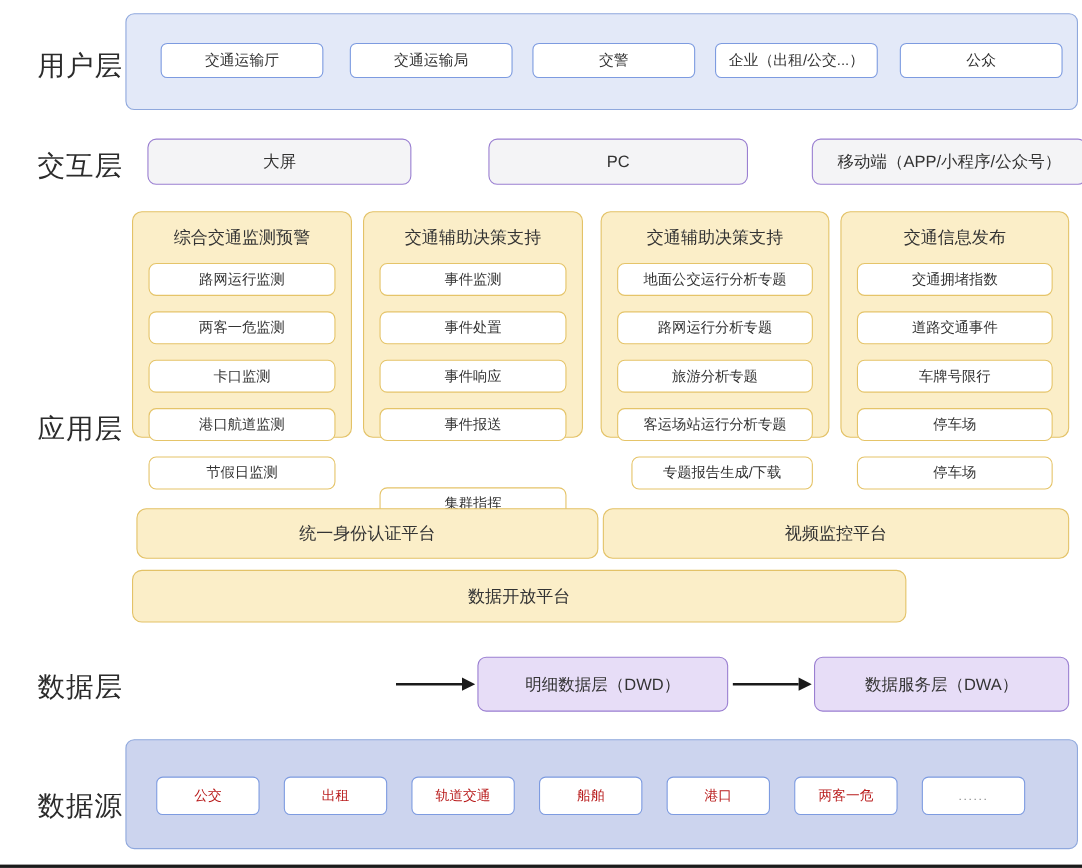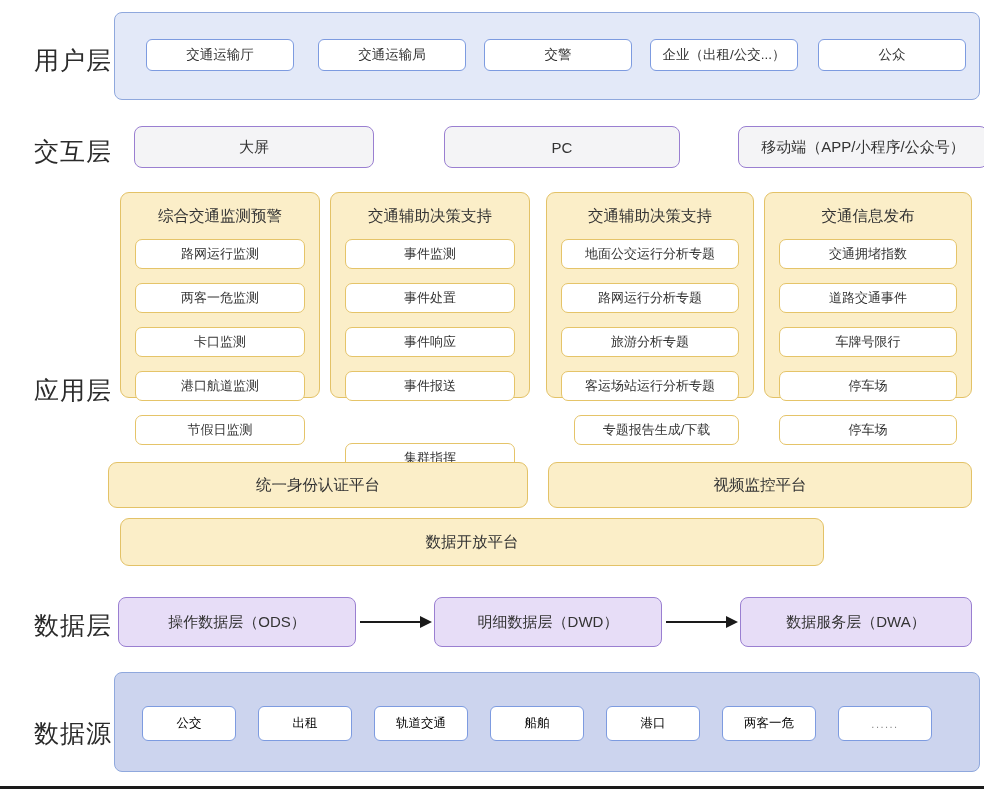--- a/index.html
+++ b/index.html
@@ -148,21 +148,21 @@
     border: 1.5px solid #8fa8dd;
     border-radius: 8px;
   }
   .src-chip {
     top: 706px;
     height: 35px;
     background: #ffffff;
     border: 1.4px solid #7d9be0;
     border-radius: 6px;
     font-size: 12.5px;
-    color: #000000;
+    color: #b91c1c;
   }
   .src-chip.ellipsis {
     color: #888;
     letter-spacing: 1.5px;
     font-size: 11px;
   }
 </style>
 </head>
 <body>
 
@@ -214,25 +214,24 @@
 
   <div class="box app-col" style="left:764px; width:208px;">
     <div class="app-col-title">交通信息发布</div>
     <div class="app-item" style="top:46px;">交通拥堵指数</div>
     <div class="app-item" style="top:90px;">道路交通事件</div>
     <div class="app-item" style="top:134px;">车牌号限行</div>
     <div class="app-item" style="top:178px;">停车场</div>
     <div class="app-item" style="top:222px;">停车场</div>
   </div>
 
-  <div class="box platform-bar" style="left:108px; top:462px; width:420px; height:46px;">统一身份认证平台</div>
+  <div class="box platform-bar" style="left:124px; top:462px; width:420px; height:46px;">统一身份认证平台</div>
   <div class="box platform-bar" style="left:548px; top:462px; width:424px; height:46px;">视频监控平台</div>
   <div class="box platform-bar" style="left:120px; top:518px; width:704px; height:48px;">数据开放平台</div>
 
-  <div class="box data-box" style="left:118px; width:238px;">操作数据层（ODS）</div>
 
   <div class="arrow" style="left:360px; width:72px;">
     <svg width="72" height="16" viewBox="0 0 72 16" aria-hidden="true">
       <line x1="0" y1="8" x2="60" y2="8" stroke="#1a1a1a" stroke-width="2.2"></line>
       <polygon points="60,2 72,8 60,14" fill="#1a1a1a"></polygon>
     </svg>
   </div>
 
   <div class="box data-box" style="left:434px; width:228px;">明细数据层（DWD）</div>
 

